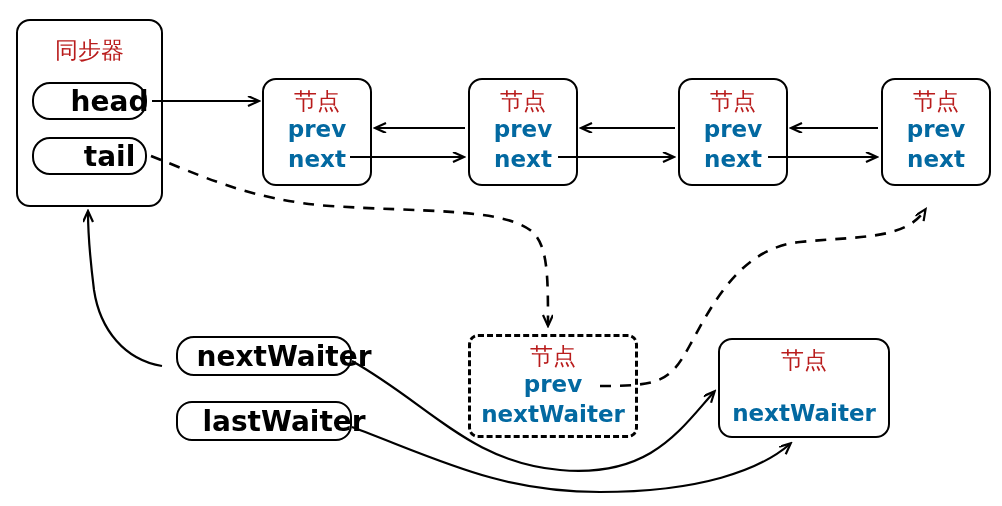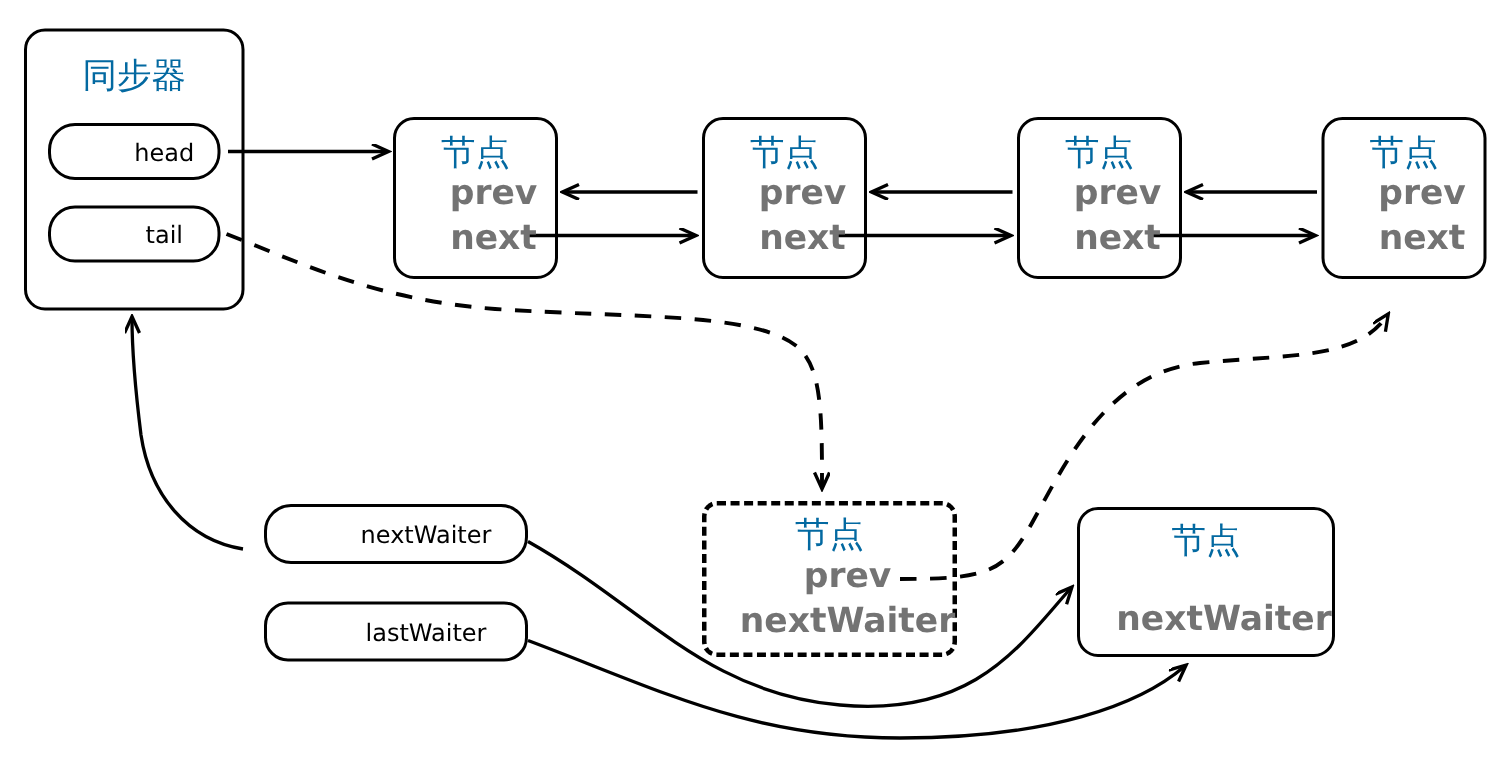--- a/index.html
+++ b/index.html
@@ -4,25 +4,25 @@
 <style>
   html,body{margin:0;padding:0;background:#ffffff;}
   body{font-family:"DejaVu Sans","Liberation Sans",sans-serif;}
   #stage{position:relative;width:1002px;height:506px;background:#fff;overflow:hidden;}
   #wires{position:absolute;left:0;top:0;width:1002px;height:506px;}
   .box{position:absolute;box-sizing:border-box;border:2.5px solid #000;background:transparent;}
   .rr{border-radius:14px;}
   .pill{position:absolute;box-sizing:border-box;border:2.5px solid #000;border-radius:18px;background:transparent;
         display:flex;align-items:center;justify-content:center;}
   .dashbox{position:absolute;box-sizing:border-box;border:3px dashed #000;border-radius:10px;background:transparent;}
-  .ttl{position:absolute;width:100%;text-align:center;left:0;font-size:23px;color:#0369a1;}
+  .ttl{position:absolute;width:100%;text-align:center;left:0;font-size:23px;color:#b91c1c;}
   .cn{font-family:"DejaVu Sans","Liberation Sans",sans-serif;font-weight:400;font-size:23px;}
-  .fld{position:absolute;width:100%;text-align:center;left:0;font-weight:bold;font-size:23px;color:#737373;
-       font-family:"DejaVu Sans","Liberation Sans",sans-serif;padding-left:12px;}
-  .lbl{font-size:16px;color:#000;font-weight:400;margin-left:40px;}
+  .fld{position:absolute;width:100%;text-align:center;left:0;font-weight:bold;font-size:23px;color:#0369a1;
+       font-family:"DejaVu Sans","Liberation Sans",sans-serif;}
+  .lbl{font-size:28px;color:#000;font-weight:700;margin-left:40px;}
 </style>
 </head>
 <body>
 
 <div id="stage">
 
   <svg id="wires" viewBox="0 0 1002 506">
     <defs>
       <marker id="ah" markerWidth="14" markerHeight="14" refX="11" refY="5" orient="auto" markerUnits="userSpaceOnUse">
         <path d="M1,0 L12,5 L1,10" fill="none" stroke="#000" stroke-width="2.2"></path>

